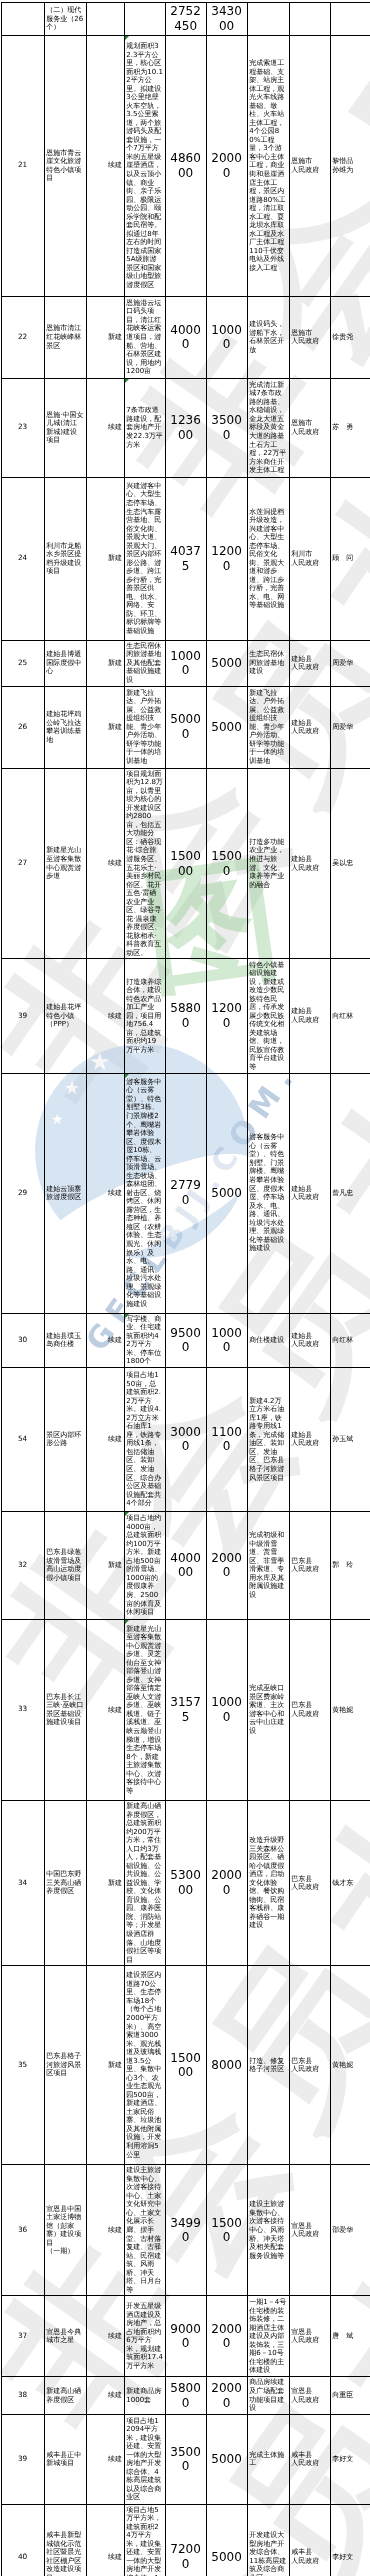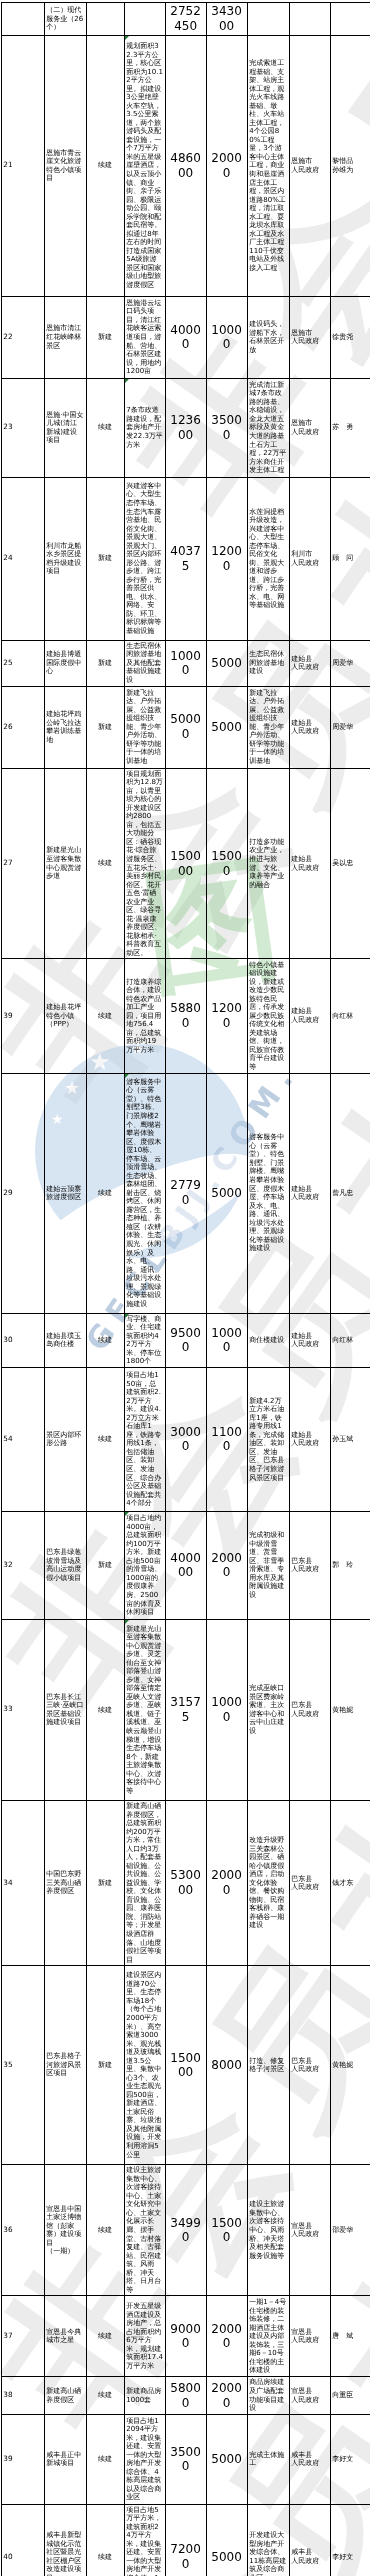--- a/index.html
+++ b/index.html
@@ -58,23 +58,23 @@
   }
   td{
     border:1.1px solid #000;
     padding:1.1px 1.7px;
     vertical-align:middle;
     font-size:7px;line-height:1.22;
     word-break:break-all;overflow:hidden;
     background:transparent;
   }
   tr.section-row{height:28px;}
-  .c-no{text-align:left;font-size:7.3px;}
+  .c-no{text-align:center;font-size:7.3px;}
   .c-name{text-align:left;}
-  .c-type{text-align:center;}
+  .c-type{text-align:right;}
   .c-content{text-align:left;position:relative;}
   .c-num{text-align:center;font-size:12px;}
   .c-goal{text-align:left;}
   .c-unit,.c-person{white-space:pre-line;}
   .c-content,.c-goal,.c-name{white-space:pre-line;}
   .flag{
     position:absolute;left:0;top:0;width:0;height:0;
     border-top:4px solid #1e7e34;border-right:4px solid transparent;
   }
 </style>

